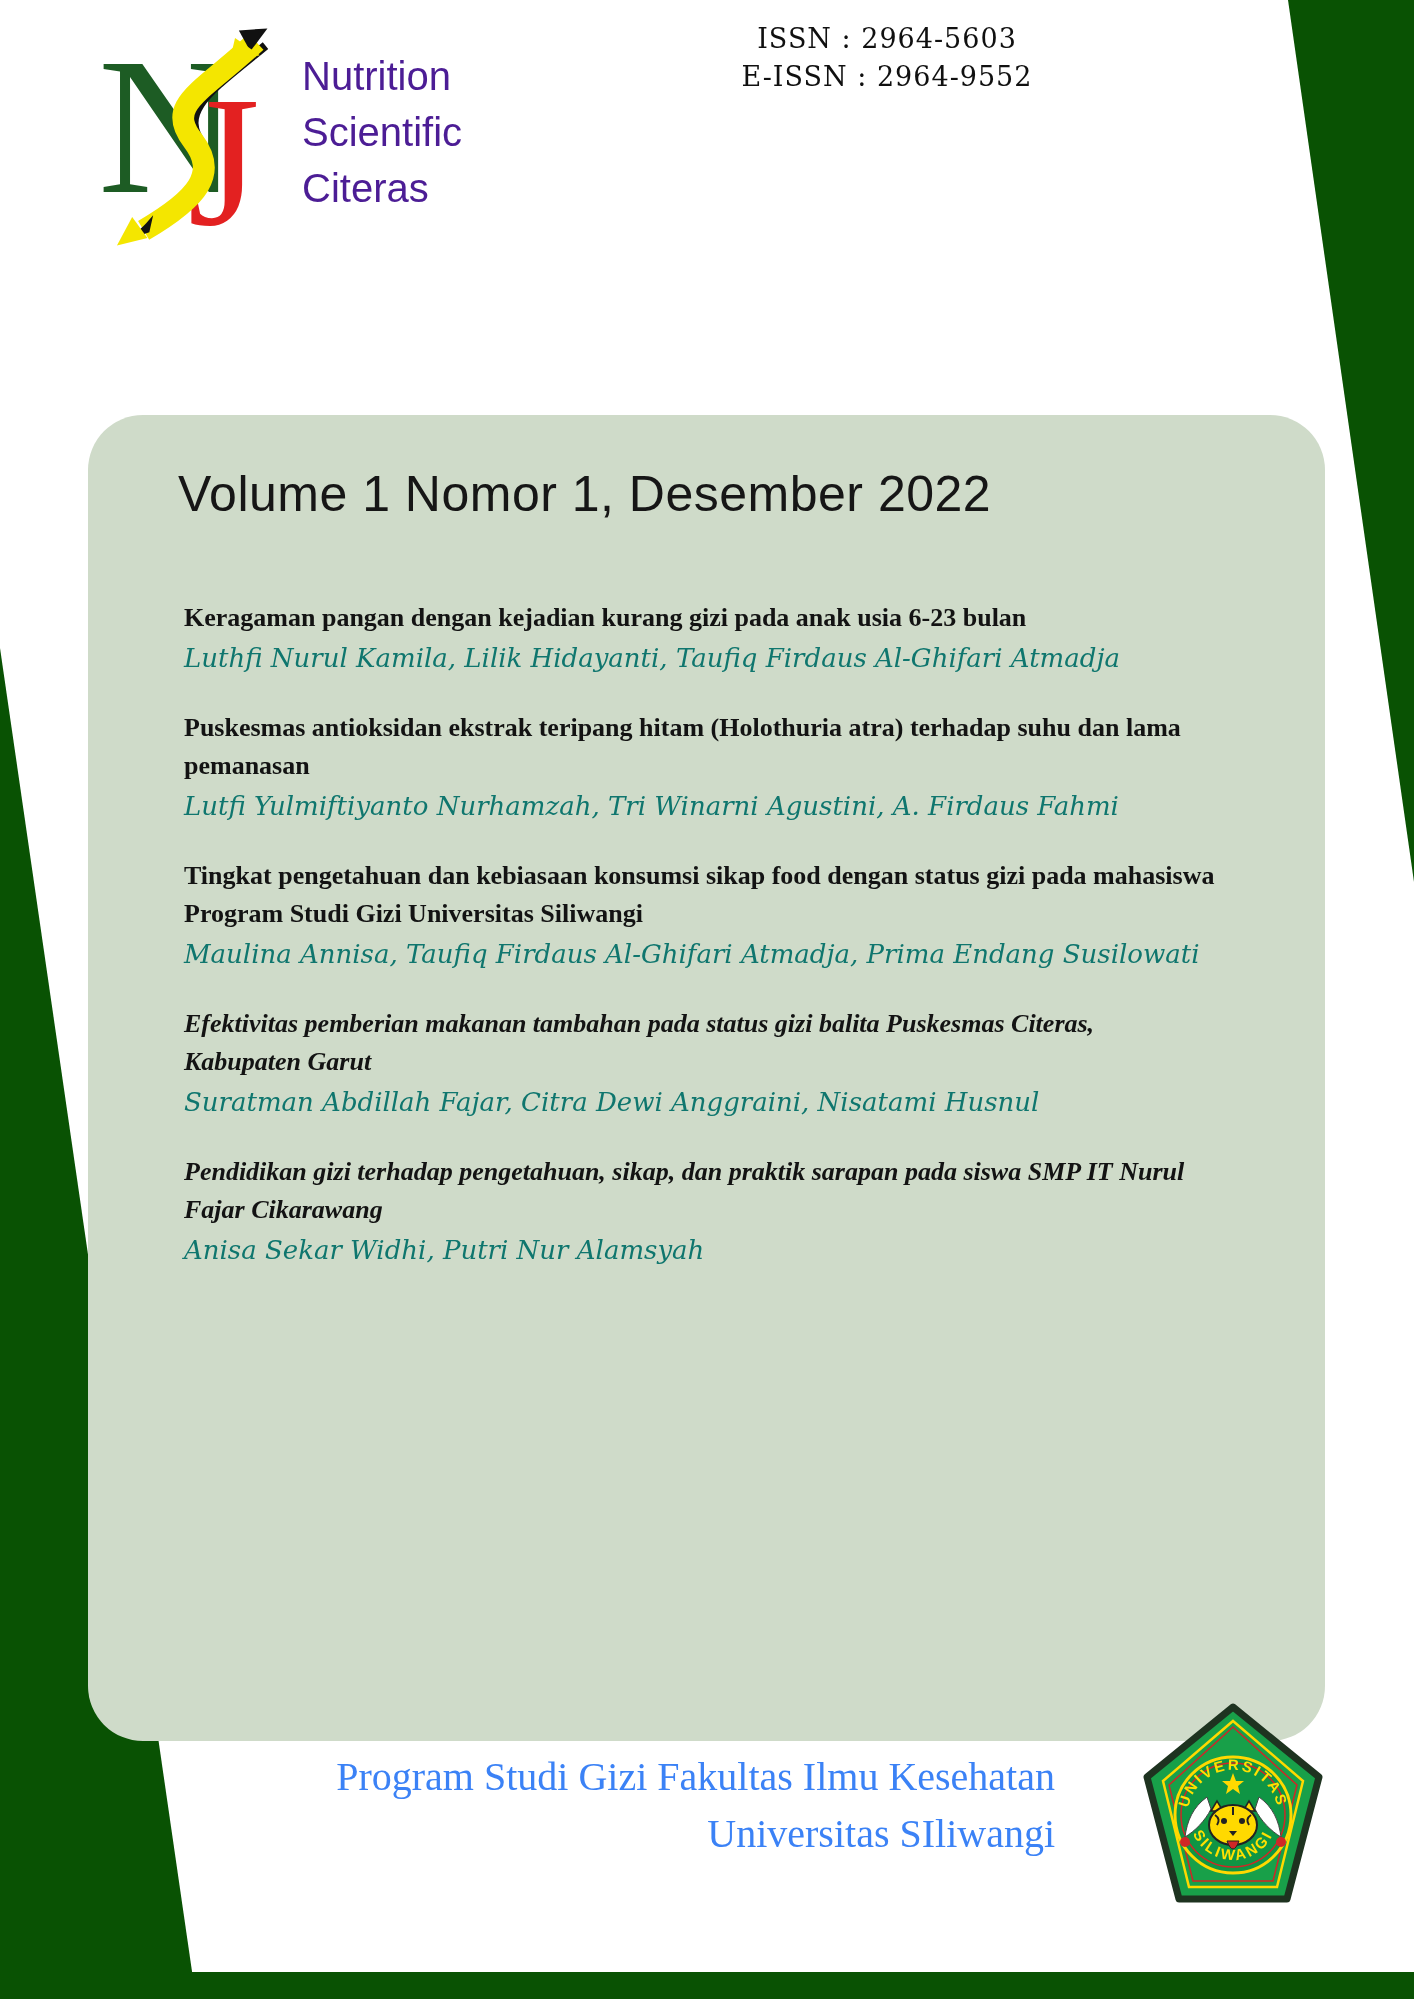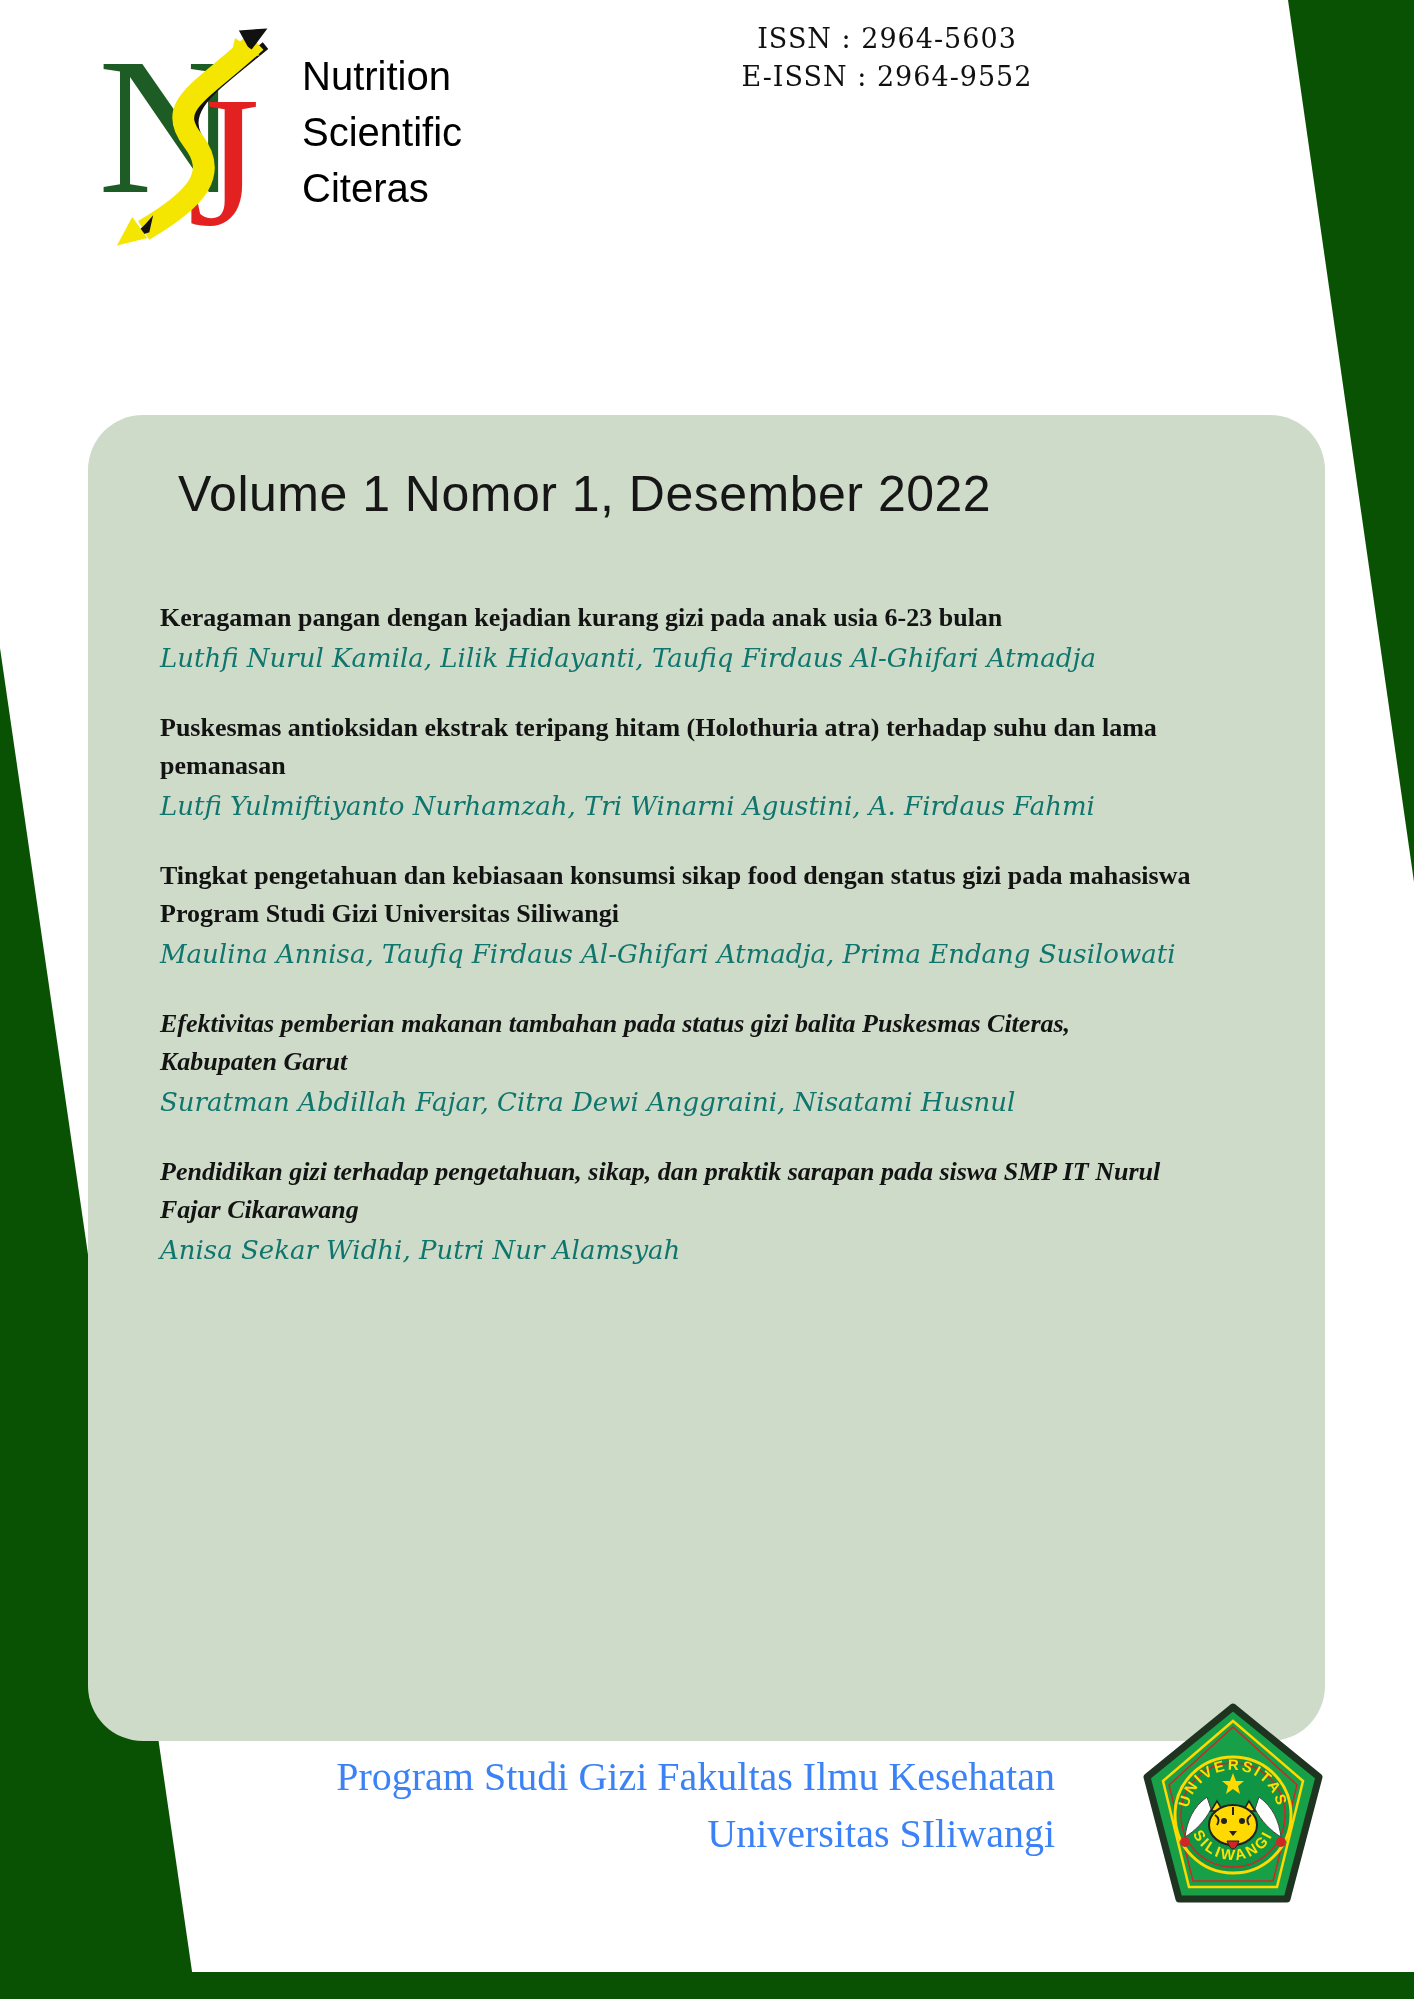--- a/index.html
+++ b/index.html
@@ -3,32 +3,32 @@
 <meta charset="utf-8">
 <style>
   html,body{margin:0;padding:0;background:#fff;}
   .page{position:relative;width:1414px;height:1999px;background:#ffffff;overflow:hidden;
         font-family:"Liberation Sans",sans-serif;}
   .deco{position:absolute;left:0;top:0;width:1414px;height:1999px;pointer-events:none;}
 
   
   .nsj-mark{position:absolute;left:96px;top:28px;width:200px;height:220px;}
   .journal-name{position:absolute;left:302px;top:48px;
-                font:40px/56px "Liberation Sans",sans-serif;color:#000000;}
+                font:40px/56px "Liberation Sans",sans-serif;color:#4c1d95;}
   .issn-block{position:absolute;top:20px;left:640px;width:494px;text-align:center;
               font:27px/38px "DejaVu Serif","Liberation Serif",serif;
               letter-spacing:1px;color:#101010;}
 
   
   .panel{position:absolute;left:88px;top:415px;width:1237px;height:1326px;
          background:#cfdbc9;border-radius:55px;}
   .edition{margin:48px 0 0 90px;font:normal 50px/62px "Liberation Sans",sans-serif;
            letter-spacing:.5px;color:#161616;}
   .articles{margin:74px 55px 0 72px;width:1110px;}
-  .article{margin-bottom:33px;}
+  .article{margin-bottom:33px;margin-left:24px;}
   .a-title{font:bold 26px/38px "Liberation Serif",serif;color:#131313;}
   .article.italic .a-title{font-style:italic;}
   .a-authors{margin-top:3px;font:italic 26px/36px "DejaVu Serif","Liberation Serif",serif;
              color:#0f766e;}
 
   
   .publisher-text{position:absolute;left:150px;top:1748px;width:905px;text-align:right;
                   font:40px/57px "Liberation Serif",serif;color:#3b82f6;}
   .seal{position:absolute;left:1143px;top:1703px;width:180px;height:200px;}
 </style>

